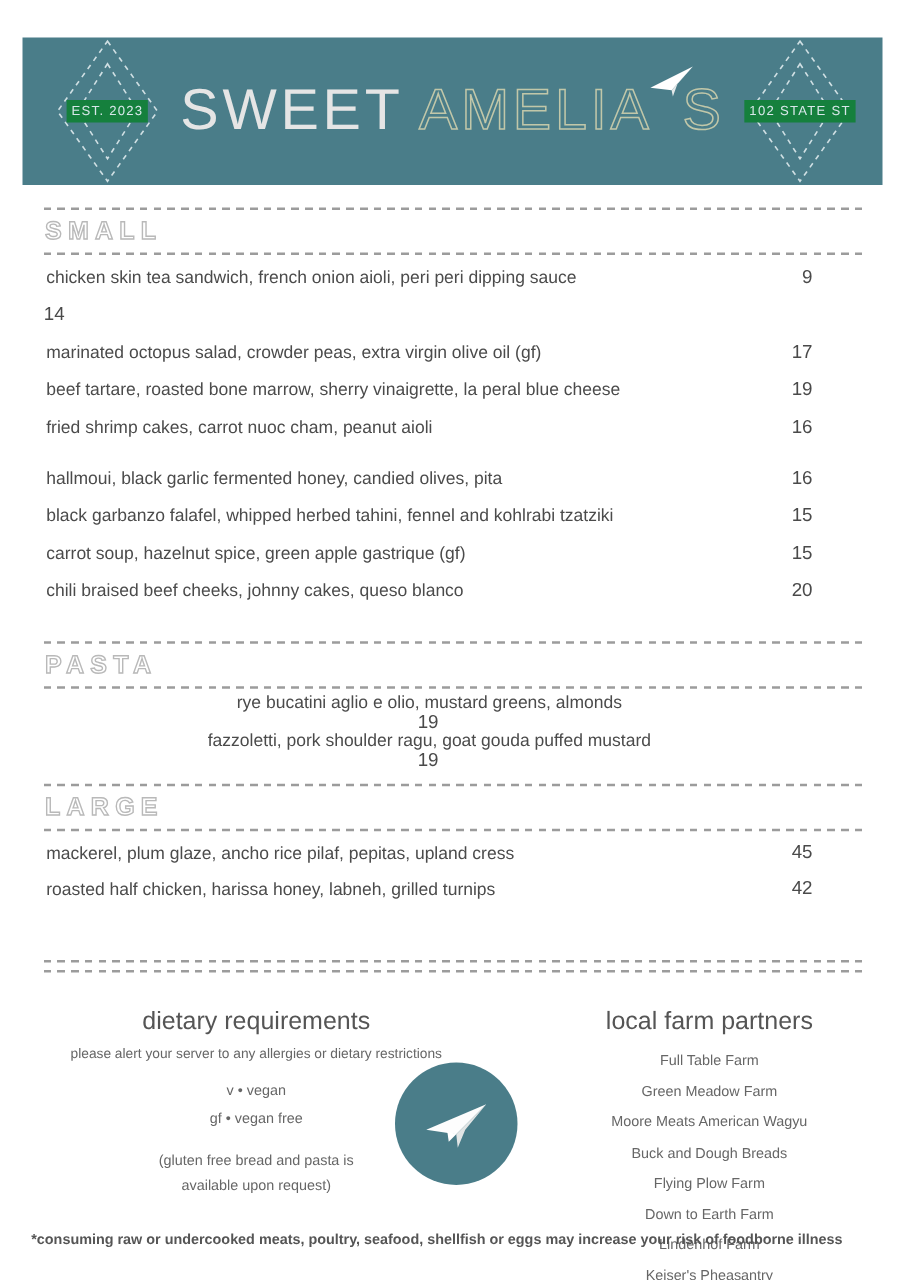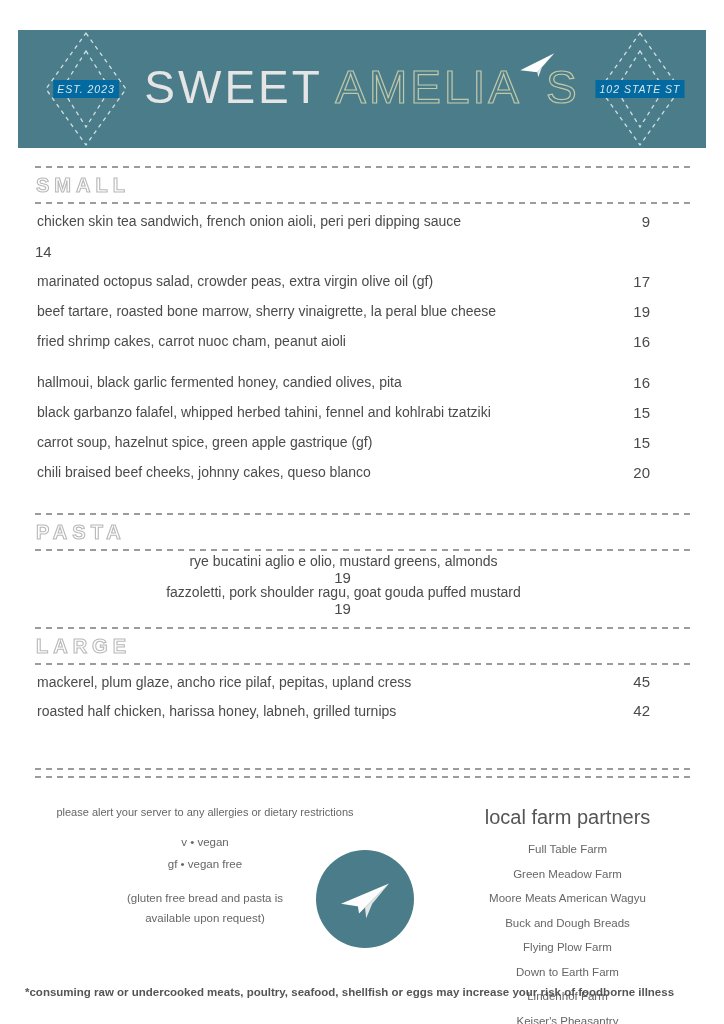--- a/index.html
+++ b/index.html
@@ -8,22 +8,22 @@
     font-family:"Liberation Sans", sans-serif;overflow:hidden;
   }
   
   .band{position:absolute;left:18px;top:30px;width:688px;height:118px;background:#4a7d89;}
   .ornament{position:absolute;top:50%;transform:translateY(-50%);width:84px;height:116px;}
   .ornament-left{left:26px;}
   .ornament-right{right:24px;}
   .ornament svg{position:absolute;left:0;top:0;}
   .ornament .orn-label{
     position:absolute;left:50%;top:50%;transform:translate(-50%,-50%);
-    background:#0369a1;color:#d8e7ea;font-size:10.5px;letter-spacing:1px;
-    white-space:nowrap;padding:3px 4px;font-style:italic;
+    background:#15803d;color:#d8e7ea;font-size:10.5px;letter-spacing:1px;
+    white-space:nowrap;padding:3px 4px;
   }
   .brand{
     position:absolute;left:50%;top:50%;transform:translate(-50%,-54%);
     white-space:nowrap;font-size:46px;font-weight:300;letter-spacing:3px;line-height:1;
   }
   .brand-sweet{color:#e5e5e5;}
   .brand-amelia,.brand-s{
     color:#0f172a;
     margin-top:12px;
     -webkit-text-fill-color:transparent;
@@ -180,20 +180,21 @@
     </div>
     <div class="end-rule">
       <div class="dash"></div>
       <div class="dash"></div>
     </div>
   </div>
 
 <div class="footer">
 
   <div class="dietary">
+    <div class="foot-h">dietary requirements</div>
     <div class="foot-sub">please alert your server to any allergies or dietary restrictions</div>
     <div class="foot-line">v • vegan</div>
     <div class="foot-line">gf • vegan free</div>
     <div class="foot-note">
       <div>(gluten free bread and pasta is</div>
       <div>available upon request)</div>
     </div>
   </div>
 
   <div class="plane-badge">

